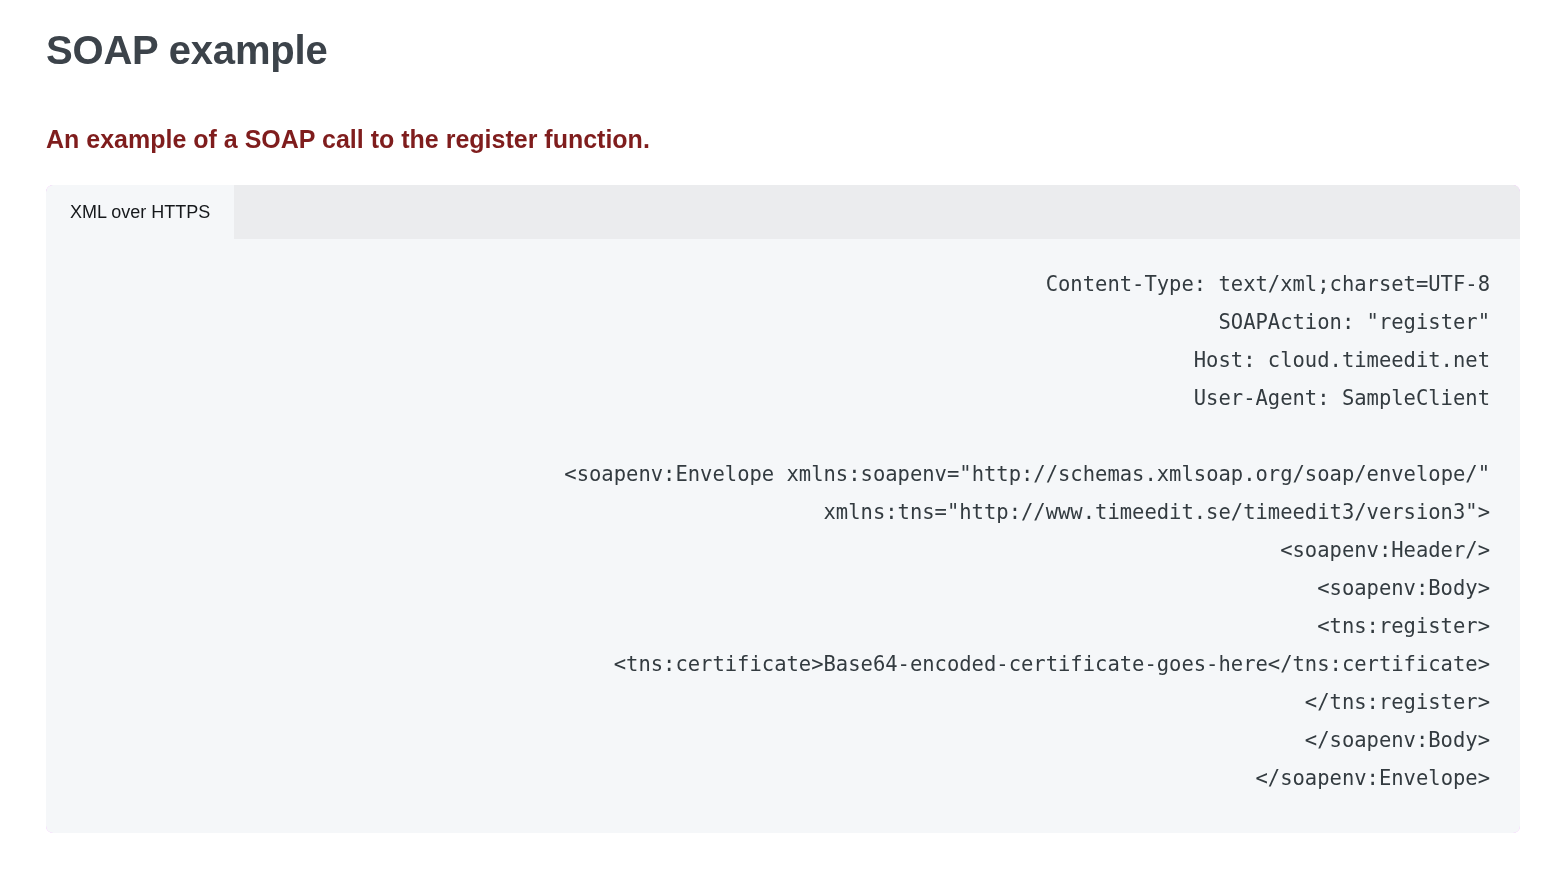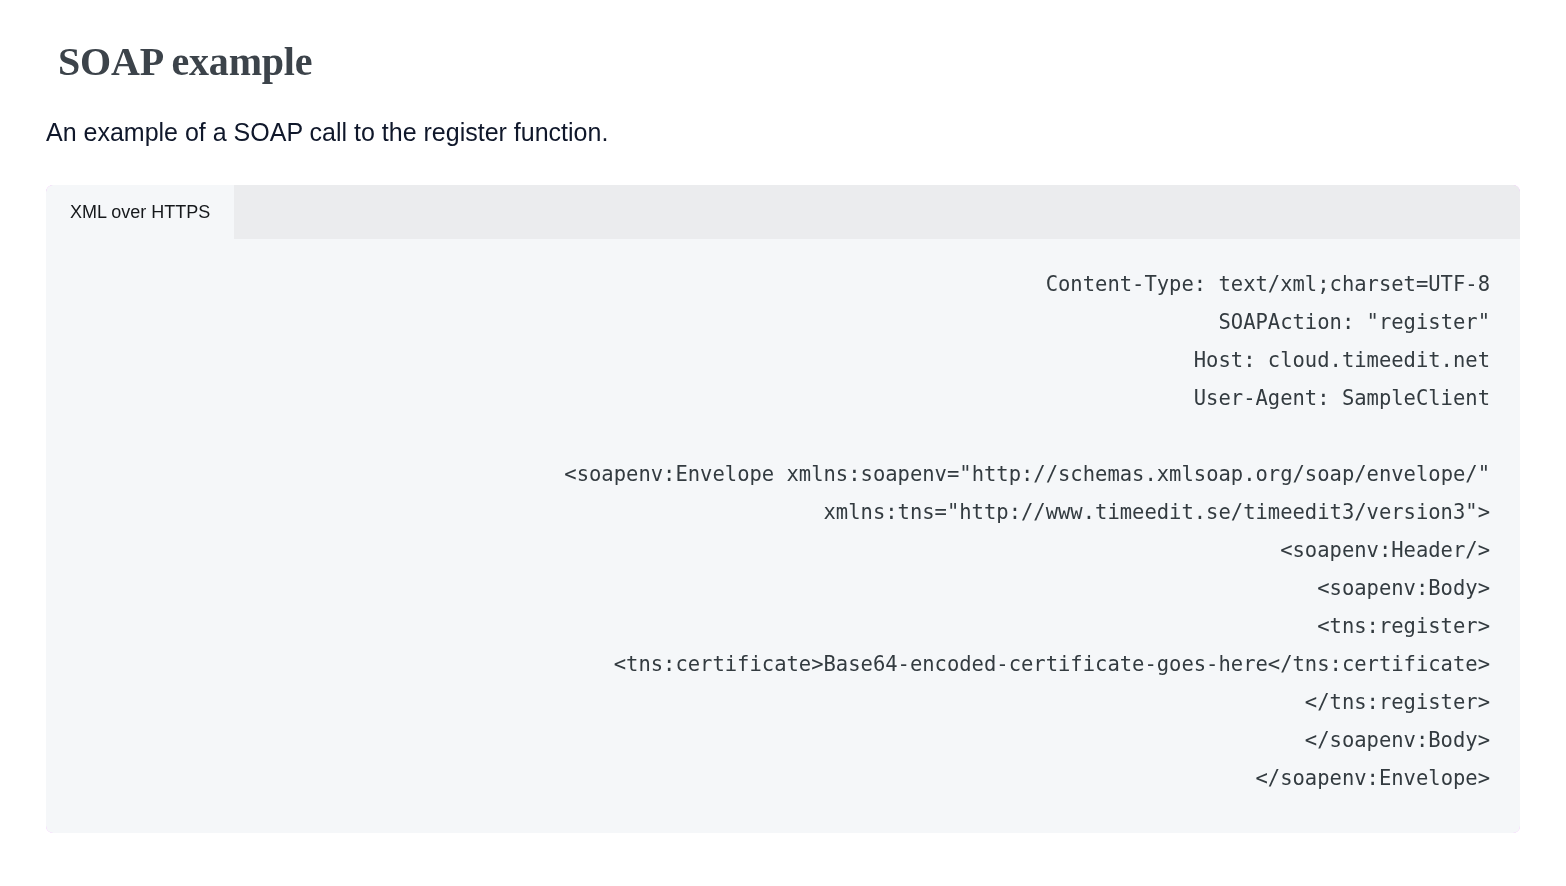--- a/index.html
+++ b/index.html
@@ -12,42 +12,42 @@
     height: 886px;
     overflow: hidden;
     font-family: "Liberation Sans", sans-serif;
     -webkit-font-smoothing: antialiased;
   }
   .page {
     padding: 0;
     box-sizing: border-box;
   }
   .page-title {
-    margin: 12px;
+    margin: 0;
     padding: 0;
     position: absolute;
     left: 46px;
     top: 26px;
-    font-family: Liberation Serif, serif;
+    font-family: Liberation Sans, sans-serif;
     font-size: 40px;
     line-height: 48px;
     font-weight: bold;
     letter-spacing: -0.2px;
     color: #3c434a;
   }
   .intro-paragraph {
     position: absolute;
     left: 46px;
-    top: 115px;
+    top: 122px;
     margin: 0;
     font-family: "Liberation Sans", sans-serif;
     font-size: 25px;
     line-height: 34px;
-    font-weight: normal;
-    color: #0f172a;
+    font-weight: bold;
+    color: #7f1d1d;
   }
   .code-card {
     position: absolute;
     left: 46px;
     top: 185px;
     width: 1474px;
     border-radius: 7px;
     background: #f0abfc;
     overflow: hidden;
   }

